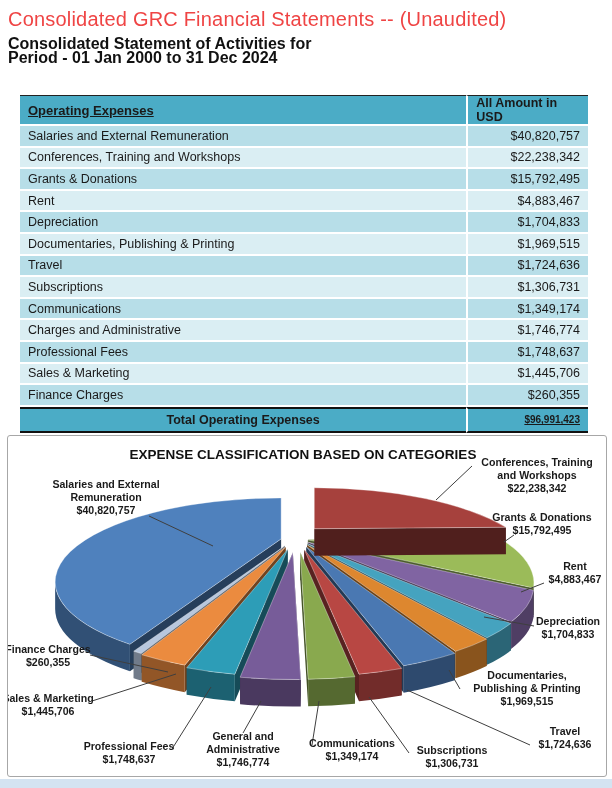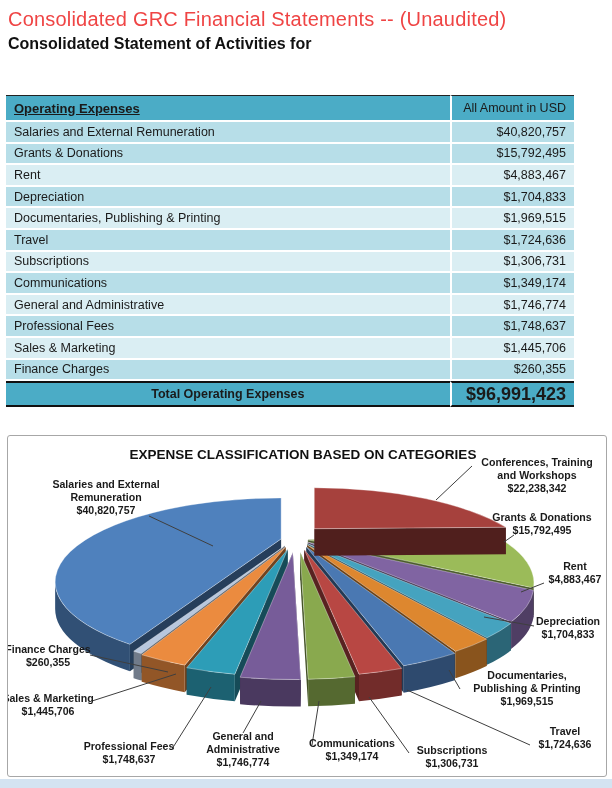--- a/index.html
+++ b/index.html
@@ -2,51 +2,52 @@
 <html style="--hdr: #4BACC6; --rowA: #B7DEE8; --rowB: #DAEEF3; --tot: #4BACC6;"><head>
 <meta charset="utf-8">
 <style>
   html,body{margin:0;padding:0;background:#fff;}
   body{width:612px;height:788px;position:relative;overflow:hidden;
        font-family:"Liberation Sans",sans-serif;color:#1a1a1a;}
   .doc-title{position:absolute;left:8px;top:8px;font-size:20px;font-weight:400;
              letter-spacing:.2px;color:#ef4444;}
   .doc-sub{position:absolute;left:8px;top:37px;font-size:16px;font-weight:700;
            line-height:14px;color:#111;}
-  .tbl-wrap{position:absolute;left:0;top:95px;width:568px;padding-left:6px;}
+  .tbl-wrap{position:absolute;left:14px;top:95px;width:568px;padding-left:6px;}
   table.fin{width:100%;border-collapse:separate;border-spacing:0;font-size:12.5px;}
   table.fin col.c1{width:479px;} table.fin col.c2{width:125px;}
   table.fin th,table.fin td{padding:0 8px;vertical-align:middle;}
   table.fin thead th{background:var(--hdr);height:24px;text-align:left;
       border-top:1px solid #222;border-bottom:2px solid #fff;}
   table.fin thead th.h-label span{font-weight:700;font-size:13px;text-decoration:underline;}
-  table.fin thead th.h-amount{text-align:right;font-weight:400;font-size:12.5px;
+  table.fin thead th.h-amount{font-weight:700;font-size:12.5px;
       border-left:2px solid #fff;}
   table.fin tbody td{height:19.6px;border-bottom:2px solid #fff;margin-left:46px;}
   table.fin tbody tr.odd td{background:var(--rowA);}
   table.fin tbody tr.even td{background:var(--rowB);}
   table.fin td.amount{text-align:right;border-left:2px solid #fff;}
   table.fin tfoot td{background:var(--tot);height:22px;font-weight:700;
       border-top:2px solid #111;border-bottom:2px solid #111;text-align:center;}
-  table.fin tfoot td.amount{font-size:18px;}
+  table.fin tfoot td.amount{font-size:10px;text-decoration:underline;}
   .chart-box{position:absolute;left:7px;top:435px;width:600px;height:342px;
       border:1px solid #a7a7a7;border-radius:3px;background:#fff;box-sizing:border-box;}
   .chart-box svg{display:block;}
   .bottom-strip{position:absolute;left:0;top:779px;width:612px;height:9px;
       background:#d4e3f1;}
   .pie-title{font-size:13.5px;font-weight:700;fill:#111;}
   .pie-label{font-size:10.6px;font-weight:700;fill:#1a1a1a;}
   .leader{stroke:#3f3f3f;stroke-width:1;fill:none;}
 </style>
 </head>
 <body>
 
 <div class="doc-title">Consolidated GRC Financial Statements -- (Unaudited)</div>
 <div class="doc-sub">
   <div>Consolidated Statement of Activities for</div>
+  <div>Period - 01 Jan 2000 to 31 Dec 2024</div>
 </div>
 
 <div class="tbl-wrap">
   <table class="fin">
     <colgroup>
         <col class="c1">
         <col class="c2">
       </colgroup>
     <thead>
       <tr>
@@ -54,20 +55,24 @@
           <span>Operating Expenses</span>
         </th>
         <th class="h-amount">All Amount in USD</th>
       </tr>
     </thead>
     <tbody>
         <tr class="odd">
           <td>Salaries and External Remuneration</td>
           <td class="amount">$40,820,757</td>
         </tr>
+        <tr class="even">
+          <td>Conferences, Training and Workshops</td>
+          <td class="amount">$22,238,342</td>
+        </tr>
         <tr class="odd">
           <td>Grants &amp; Donations</td>
           <td class="amount">$15,792,495</td>
         </tr>
         <tr class="even">
           <td>Rent</td>
           <td class="amount">$4,883,467</td>
         </tr>
         <tr class="odd">
           <td>Depreciation</td>
@@ -83,21 +88,21 @@
         </tr>
         <tr class="even">
           <td>Subscriptions</td>
           <td class="amount">$1,306,731</td>
         </tr>
         <tr class="odd">
           <td>Communications</td>
           <td class="amount">$1,349,174</td>
         </tr>
         <tr class="even">
-          <td>General and Administrative</td>
+          <td>Charges and Administrative</td>
           <td class="amount">$1,746,774</td>
         </tr>
         <tr class="odd">
           <td>Professional Fees</td>
           <td class="amount">$1,748,637</td>
         </tr>
         <tr class="even">
           <td>Sales &amp; Marketing</td>
           <td class="amount">$1,445,706</td>
         </tr>

